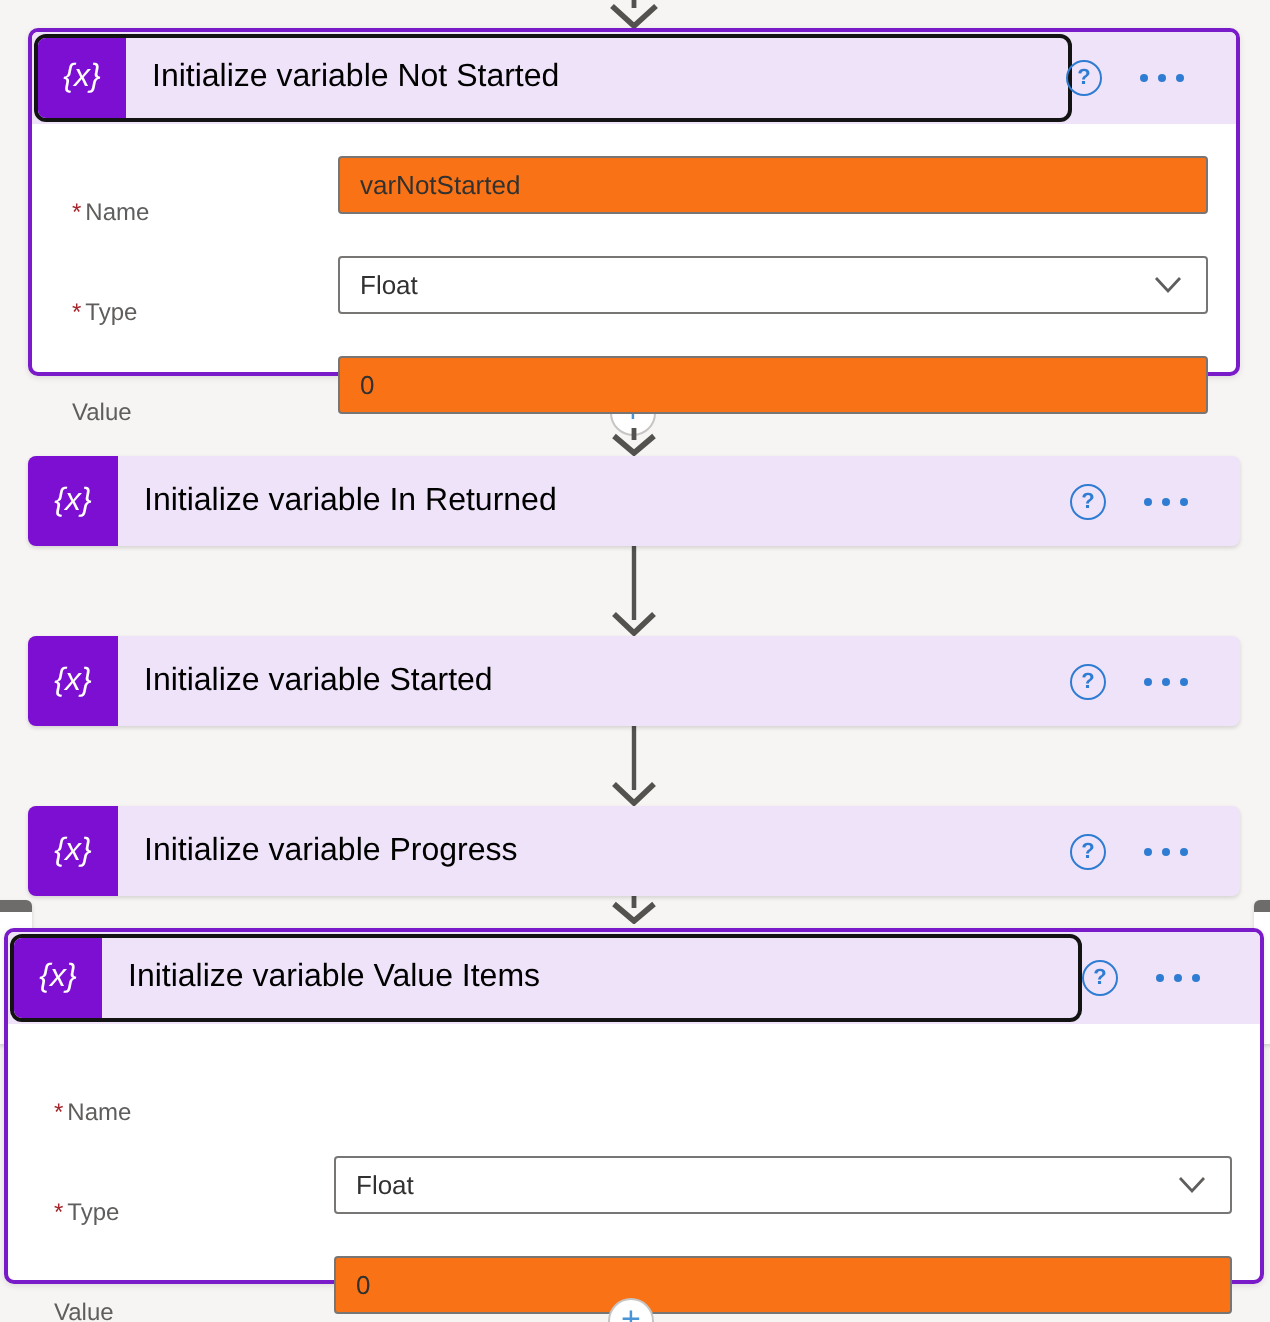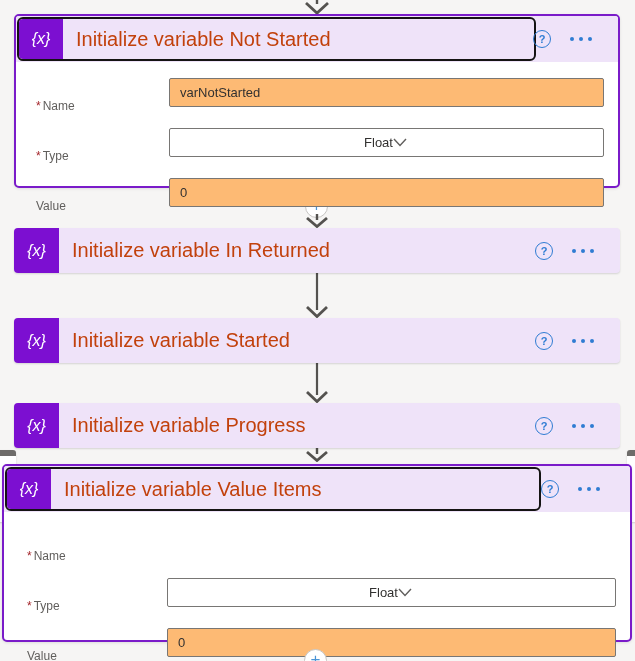--- a/index.html
+++ b/index.html
@@ -58,22 +58,22 @@
     background: #7c0fd1;
     color: #fff;
     display: flex; align-items: center; justify-content: center;
     font-size: 16px;
     font-style: italic;
     flex: none;
     border-radius: 3px 0 0 3px;
   }
   .card-title {
     margin-left: 13px;
-    font-size: 20px;
-    color: #c2410c;
+    font-size: 16px;
+    color: #000000;
     white-space: nowrap;
   }
   .hdr-icons {
     position: absolute;
     right: 24px; top: 0; height: 46px;
     display: flex; align-items: center; gap: 17px;
     z-index: 3;
   }
   .help-btn {
     width: 18px; height: 18px;
@@ -102,27 +102,27 @@
     font-size: 12px; color: #605e5c; margin-top: 28px;
   }
   .card-body-5 .field-label { width: 140px; }
   .asterisk { color: #a4262c; margin-right: 2px; font-size: 12px; }
   .text-input {
     flex: 1; height: 29px;
     border: 1px solid #787674; border-radius: 2px;
     font-family: "Liberation Sans", sans-serif;
     font-size: 13px; color: #323130;
     padding: 0 10px;
-    background: #fdba74;
+    background: #f97316;
     outline: none;
   }
   .dropdown {
     flex: 1; height: 29px;
     border: 1px solid #787674; border-radius: 2px;
-    display: flex; align-items: center; justify-content: center;
+    display: flex; align-items: center; justify-content: space-between;
     font-size: 13px; color: #323130;
     padding: 0 12px 0 10px;
     background: #fff;
     cursor: pointer;
   }
 
   
   .card-collapsed {
     position: absolute;
     left: 14px; width: 606px; height: 45px;

